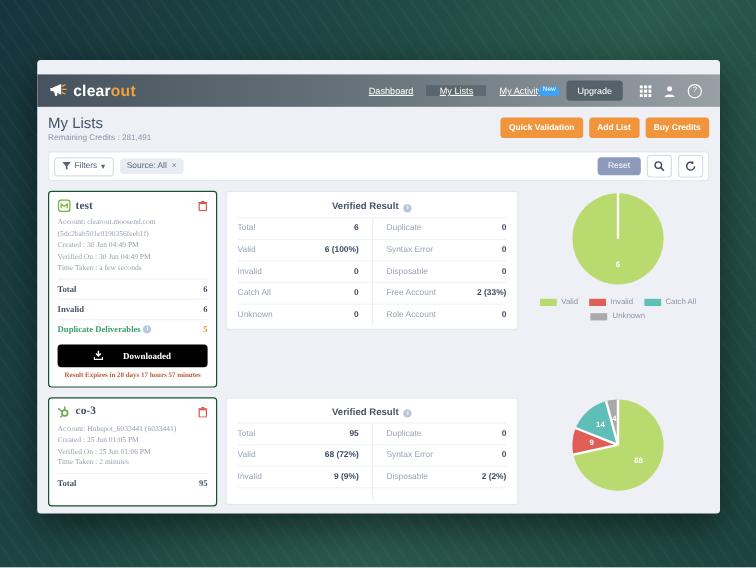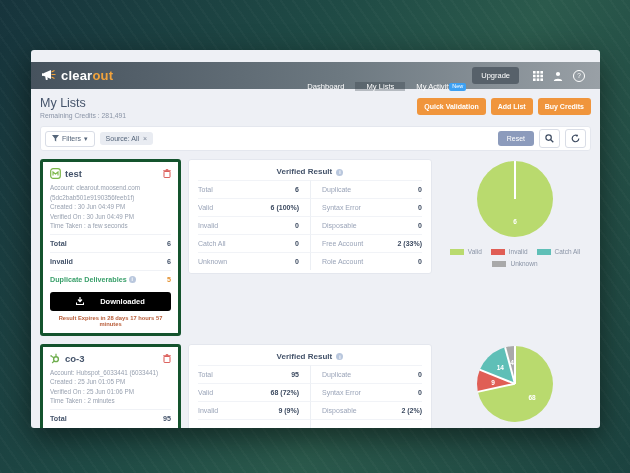--- a/index.html
+++ b/index.html
@@ -8,21 +8,21 @@
     background:linear-gradient(118deg,#17343c 0%,#1f4a45 38%,#2b5a4c 62%,#1c4340 100%);}
   .stage::before{content:"";position:absolute;inset:0;
     background:repeating-linear-gradient(55deg,rgba(255,255,255,.025) 0 2px,transparent 2px 10px);}
   .window{position:absolute;left:31px;top:50px;width:569px;height:378px;background:#eef0f5;
     border-radius:3px;overflow:hidden;box-shadow:0 10px 30px rgba(0,0,0,.5);}
   
   .app-header{height:27px;background:linear-gradient(90deg,#46525d 0%,#6d7981 55%,#99a0a6 100%);
     display:flex;align-items:center;padding:0 10px;color:#fff;margin-top:12px;}
   .logo{display:flex;align-items:center;gap:4px;font-size:13px;font-weight:bold;letter-spacing:.2px;cursor:pointer;}
   .logo .accent{color:#f2a33c;}
-  .main-nav{margin-left:auto;display:flex;align-items:flex-end;height:31px;}
+  .main-nav{margin-left:auto;display:flex;align-items:center;height:31px;text-decoration:underline;}
   .nav-item{padding:0 11px;display:flex;align-items:center;font-size:7.6px;position:relative;cursor:pointer;white-space:nowrap;}
   .nav-item.active{background:rgba(35,45,55,.28);}
   .badge-new{position:absolute;top:1px;right:-3px;background:#3da0f2;color:#fff;font-size:5.5px;
     padding:1px 3px;border-radius:2px;line-height:1;}
   .upgrade-btn{background:#57616a;color:#fff;border:none;border-radius:3px;padding:4px 9px;
     font-size:7.5px;margin:0 9px;cursor:pointer;font-family:inherit;text-align:right;}
   .hdr-icon{margin:0 5px;display:flex;align-items:center;cursor:pointer;}
   .help-circle{width:10px;height:10px;border:1px solid #fff;border-radius:50%;font-size:6.5px;
     display:flex;align-items:center;justify-content:center;}
   
@@ -39,22 +39,22 @@
   .filters-btn{border:1px solid #d9dde6;border-radius:3px;padding:3px 6px;font-size:7px;
     color:#55657a;display:flex;gap:3px;align-items:center;background:#fff;cursor:pointer;}
   .chip{background:#e9ecf2;border-radius:3px;padding:3px 6px;font-size:7px;color:#55657a;display:flex;gap:4px;align-items:center;}
   .chip .x{color:#7b8698;cursor:pointer;}
   .f-spacer{flex:1;}
   .reset-btn{background:#8c9bbc;color:#fff;font-size:7px;padding:4px 9px;border-radius:3px;border:none;cursor:pointer;font-family:inherit;}
   .sq-btn{width:21px;height:19px;border:1px solid #d9dde6;border-radius:3px;background:#fff;
     display:flex;align-items:center;justify-content:center;cursor:pointer;}
   
   .list-row{display:flex;gap:7px;margin-top:8px;align-items:flex-start;}
-  .info-card{width:141px;background:#fff;border:3px solid #14532d;border-radius:3px;
-    padding:6px 7px;box-sizing:border-box;flex-shrink:0;}
+  .info-card{width:141px;background:#fff;border:1px solid #14532d;border-radius:3px;
+    padding:6px 7px;box-sizing:border-box;flex-shrink:0;font-family:Liberation Serif, serif;}
   .card-head{display:flex;align-items:center;gap:4px;}
   .list-name{font-size:9.5px;font-weight:bold;color:#44536a;}
   .trash{margin-left:auto;cursor:pointer;display:flex;}
   .detail{font-size:6.3px;color:#98a1b0;line-height:9.5px;}
   .details{margin-top:4px;margin-bottom:3px;}
   .stat{display:flex;align-items:center;font-size:7.2px;font-weight:bold;color:#44536a;
     border-top:1px solid #f0f2f6;padding:4px 0;}
   .stat .val{margin-left:auto;}
   .stat.gd .lbl{color:#3aa06b;}
   .stat.gd .val{color:#e2902f;}

